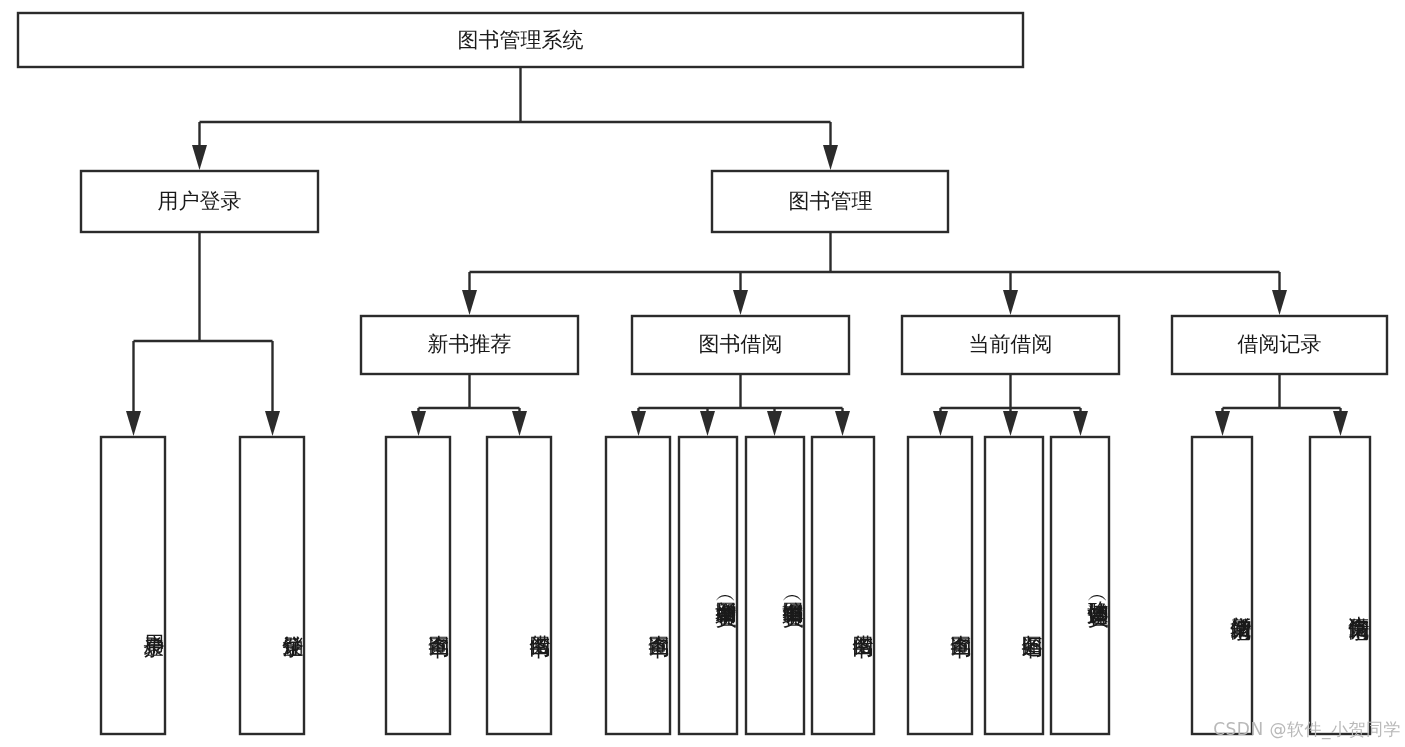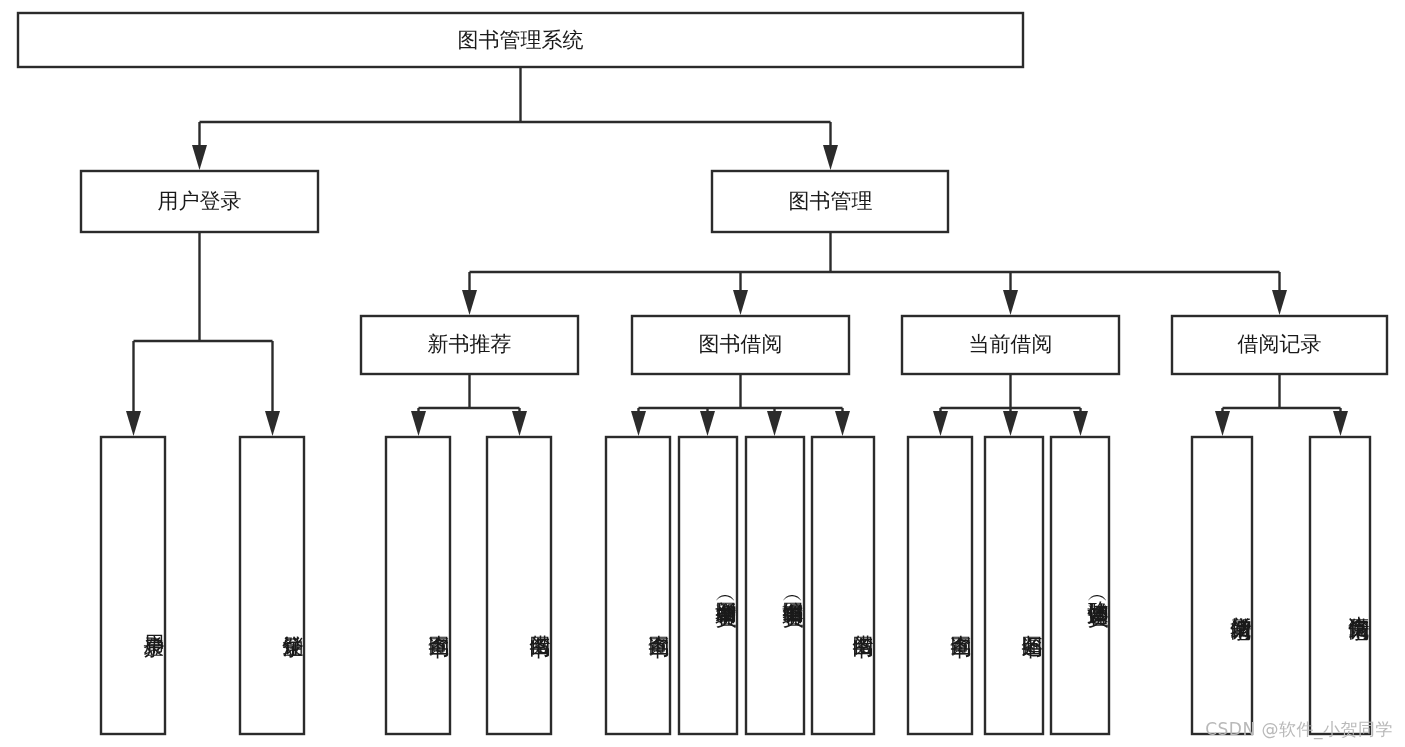--- a/index.html
+++ b/index.html
@@ -44,21 +44,21 @@
   }
   .node-label {
     font-family: "DejaVu Sans", "Liberation Sans", sans-serif;
     fill: #1a1a1a;
     font-size: 21px;
     text-anchor: middle;
     dominant-baseline: middle;
   }
   .watermark-text {
     position: absolute;
-    right: 12px;
+    right: 4px;
     bottom: 6px;
     font-family: "DejaVu Sans", "Liberation Sans", sans-serif;
     font-size: 17px;
     color: #b9b9b9;
     letter-spacing: 0.5px;
     white-space: nowrap;
     pointer-events: none;
   }
   .vnode-text {
     position: absolute;

